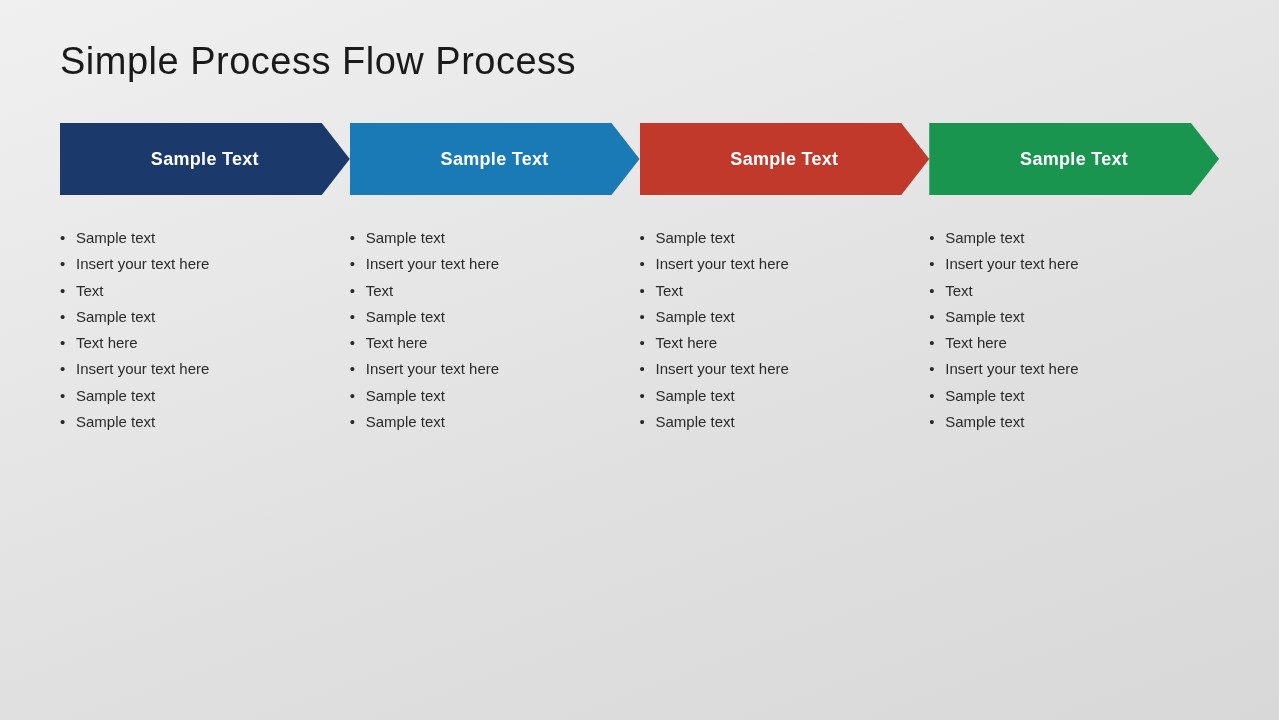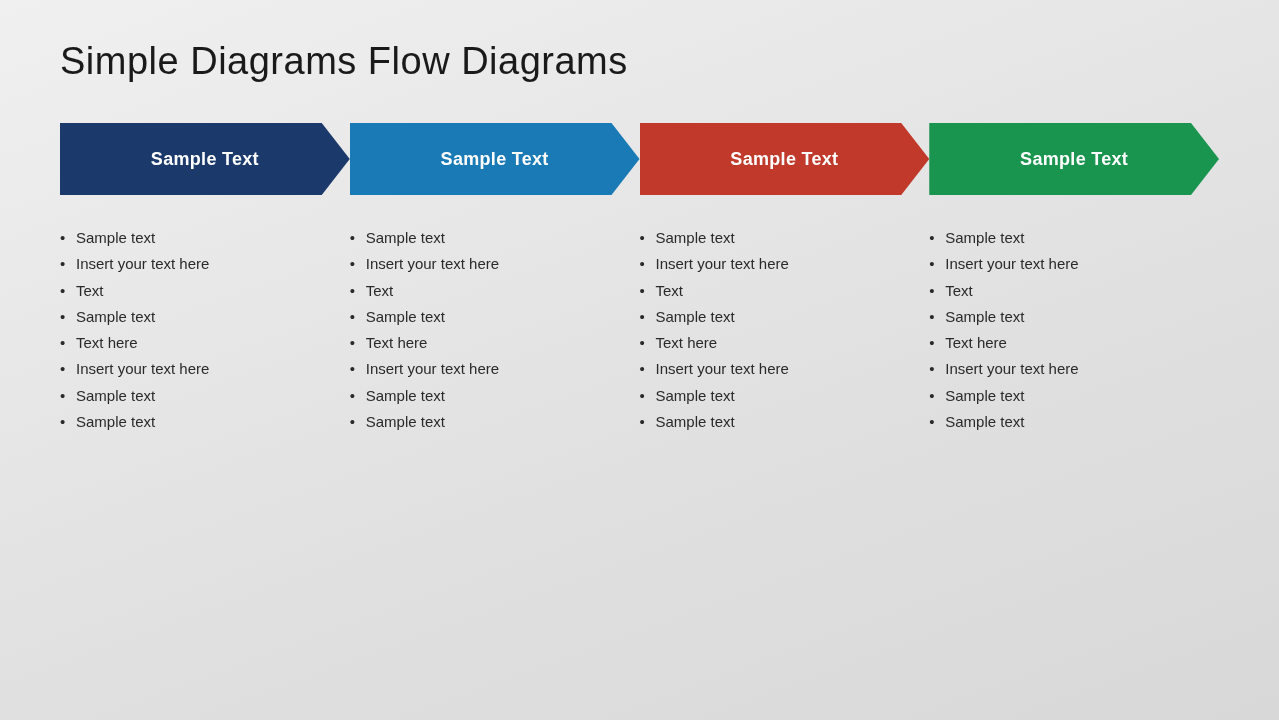--- a/index.html
+++ b/index.html
@@ -98,21 +98,21 @@
       position: absolute;
       left: 0;
       color: #2a2a2a;
     }
   </style>
 </head>
 <body>
 
 <div class="slide">
 
-  <h1 class="title">Simple Diagrams Flow Diagrams</h1>
+  <h1 class="title">Simple Process Flow Process</h1>
 
   <div class="chevron-row">
     <div class="chevron-wrapper">
       <div class="chevron chevron-1">
         <span>Sample Text</span>
       </div>
     </div>
     <div class="chevron-wrapper">
       <div class="chevron chevron-2">
         <span>Sample Text</span>

